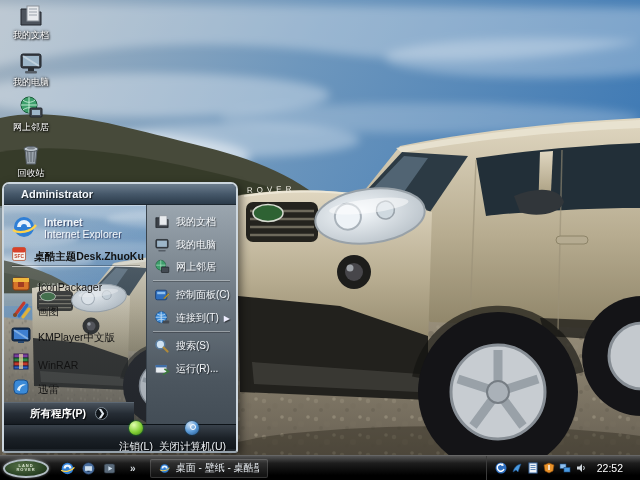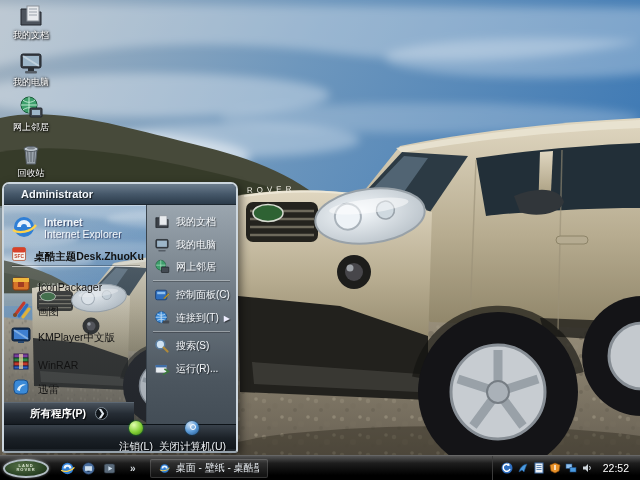--- a/index.html
+++ b/index.html
@@ -83,21 +83,21 @@
   .start-orb span { color:#d8e2cf; font-size:4px; letter-spacing:1px; line-height:4px; font-weight:bold; }
   .ql { display:flex; align-items:center; gap:6px; margin-left:11px; }
   .ql .qlic { width:15px; height:15px; cursor:pointer; }
   .chev { color:#d4d9dd; font-size:10px; font-weight:bold; margin-left:7px; cursor:pointer; }
   .taskbtn { display:flex; align-items:center; gap:6px; height:19px; margin-left:14px;
              padding:0 8px; background:rgba(255,255,255,.08);
              border:1px solid rgba(255,255,255,.14); border-radius:2px;
              color:#e8edf2; font-size:10px; cursor:pointer; max-width:118px; }
   .taskbtn .txt { white-space:nowrap; overflow:hidden; }
   .tb-spacer { flex:1; }
-  .tray { display:flex; align-items:center; gap:4px; padding-right:11px;
+  .tray { display:flex; align-items:center; gap:4px; padding-right:17px;
           border-left:1px solid #3a3a3a; height:100%; padding-left:8px; }
   .tray .tic { width:12px; height:12px; cursor:pointer; }
   .clock { color:#fff; font-size:10.5px; margin-left:6px; cursor:default;
            text-shadow:1px 1px 1px #000; }
 </style>
 </head>
 <body>
 
 <div class="screen">
 

